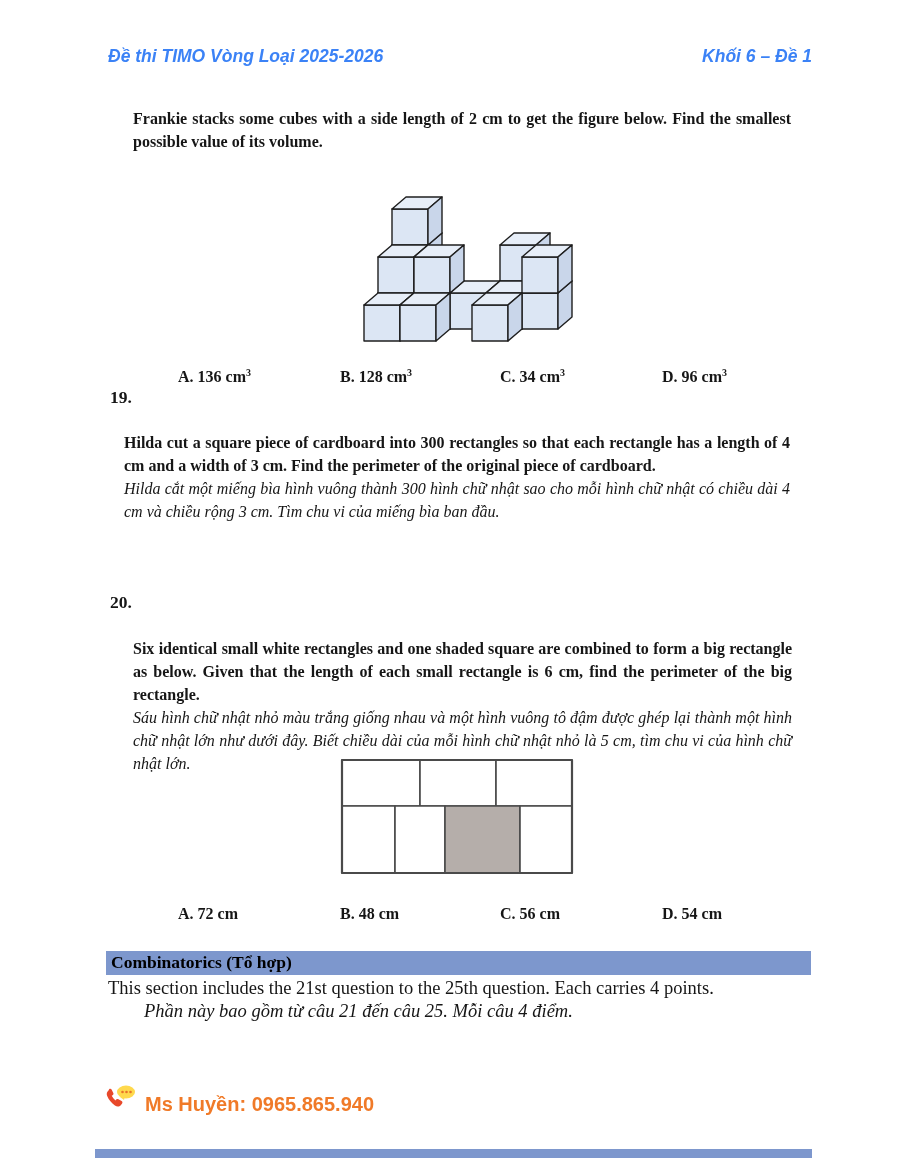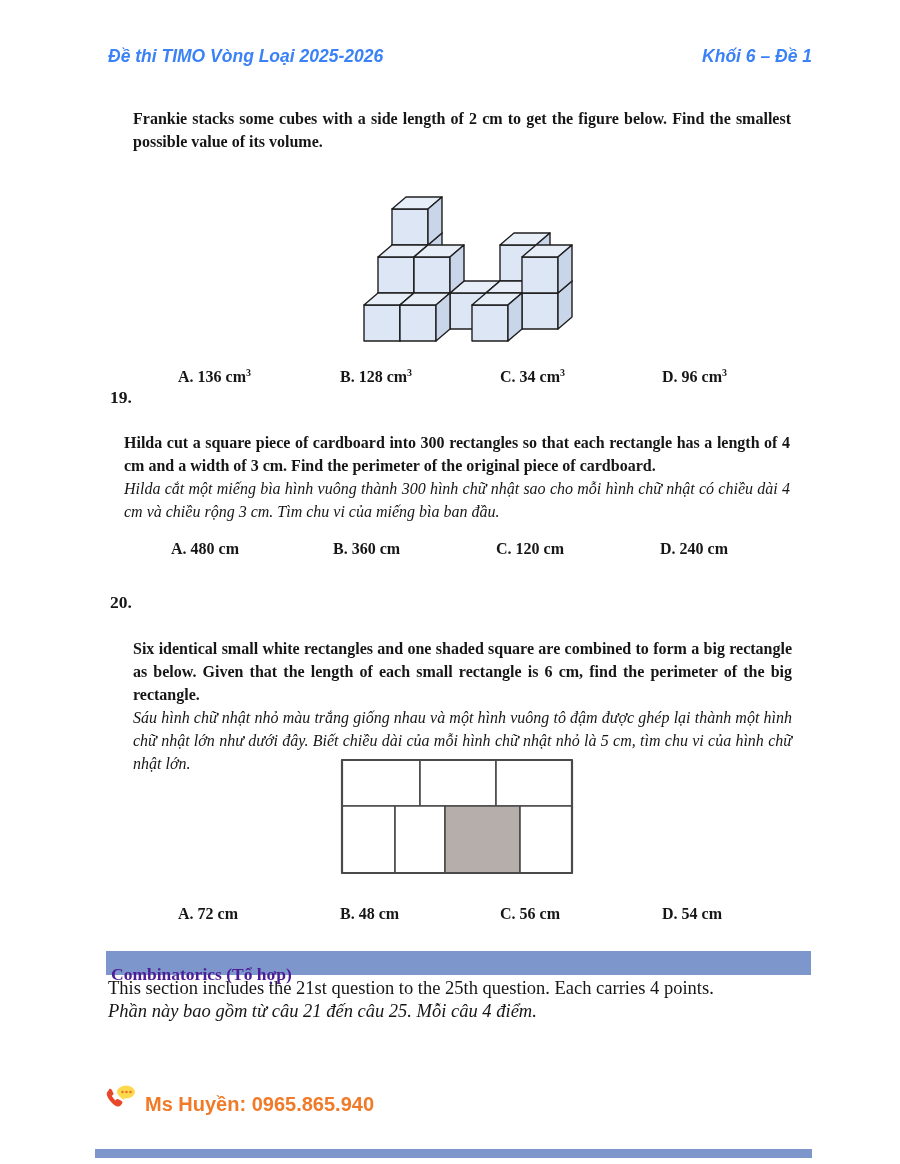--- a/index.html
+++ b/index.html
@@ -11,24 +11,24 @@
   .qtext{position:absolute;text-align:justify;font-size:16px;line-height:23px;}
   .qtext p{margin:0;}
   .qtext .en{font-weight:700;}
   .qtext .vi{font-style:italic;font-weight:400;}
   .qnum{position:absolute;font-weight:700;font-size:17.5px;}
   .opts{position:absolute;left:110px;width:706px;height:26px;font-weight:700;font-size:16px;}
   .opt{position:absolute;top:16px;white-space:nowrap;margin-left:38px;}
   .opt sup{font-size:10px;line-height:0;}
   .figwrap{position:absolute;}
   .secband{position:absolute;top:951px;left:106px;width:705px;height:24px;background:#7d97cd;}
-  .secband span{display:block;padding:13px 0 0 5px;font-weight:700;font-size:17.5px;color:#4c1d95;}
+  .secband span{display:block;padding:1px 0 0 5px;font-weight:700;font-size:17.5px;color:#000000;}
   .secdesc{position:absolute;top:977px;left:108px;width:656px;font-size:18.5px;line-height:22.5px;}
   .secdesc p{margin:0;}
-  .secdesc .vi{font-style:italic;}
+  .secdesc .vi{font-style:italic;margin-left:36px;}
   .contact{position:absolute;top:1084px;left:104px;display:flex;align-items:center;gap:7px;}
   .contact .txt{font-family:"Liberation Sans","DejaVu Sans",sans-serif;font-weight:700;
                 font-size:20px;color:#f07a28;padding-top:4px;}
   .botband{position:absolute;top:1149px;left:95px;width:717px;height:9px;background:#7d97cd;}
 </style>
 </head>
 <body>
 
 <div class="page">
 
@@ -101,26 +101,20 @@
     <span class="opt" style="left:514px"><span>D. 96 cm</span><sup>3</sup></span>
   </div>
 
   <div class="qnum" style="top:387px;left:110px;">19.</div>
 
   <div class="qtext" style="top:431px;left:124px;width:666px;">
     <p class="en">Hilda cut a square piece of cardboard into 300 rectangles so that each rectangle has a length of 4 cm and a width of 3 cm. Find the perimeter of the original piece of cardboard.</p>
     <p class="vi">Hilda cắt một miếng bìa hình vuông thành 300 hình chữ nhật sao cho mỗi hình chữ nhật có chiều dài 4 cm và chiều rộng 3 cm. Tìm chu vi của miếng bìa ban đầu.</p>
   </div>
 
-  <div class="opts" style="top:524px;">
-    <span class="opt" style="left:23px"><span>A. 480 cm</span><sup></sup></span>
-    <span class="opt" style="left:185px"><span>B. 360 cm</span><sup></sup></span>
-    <span class="opt" style="left:348px"><span>C. 120 cm</span><sup></sup></span>
-    <span class="opt" style="left:512px"><span>D. 240 cm</span><sup></sup></span>
-  </div>
 
   <div class="qnum" style="top:592px;left:110px;">20.</div>
 
   <div class="qtext" style="top:637px;left:133px;width:659px;">
     <p class="en">Six identical small white rectangles and one shaded square are combined to form a big rectangle as below. Given that the length of each small rectangle is 6 cm, find the perimeter of the big rectangle.</p>
     <p class="vi">Sáu hình chữ nhật nhỏ màu trắng giống nhau và một hình vuông tô đậm được ghép lại thành một hình chữ nhật lớn như dưới đây. Biết chiều dài của mỗi hình chữ nhật nhỏ là 5 cm, tìm chu vi của hình chữ nhật lớn.</p>
   </div>
 
   <div class="figwrap" style="top:757px;left:339px;">
     <svg id="rectSvg" width="236" height="120" viewBox="0 0 236 120">

